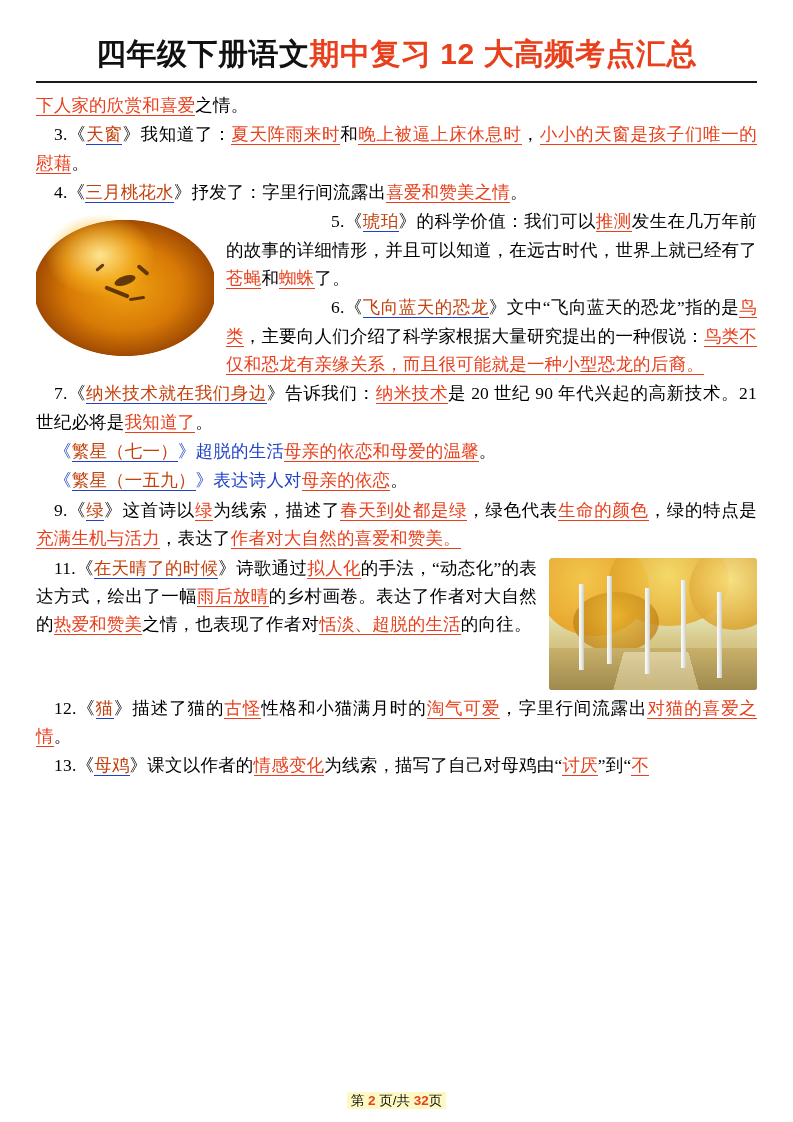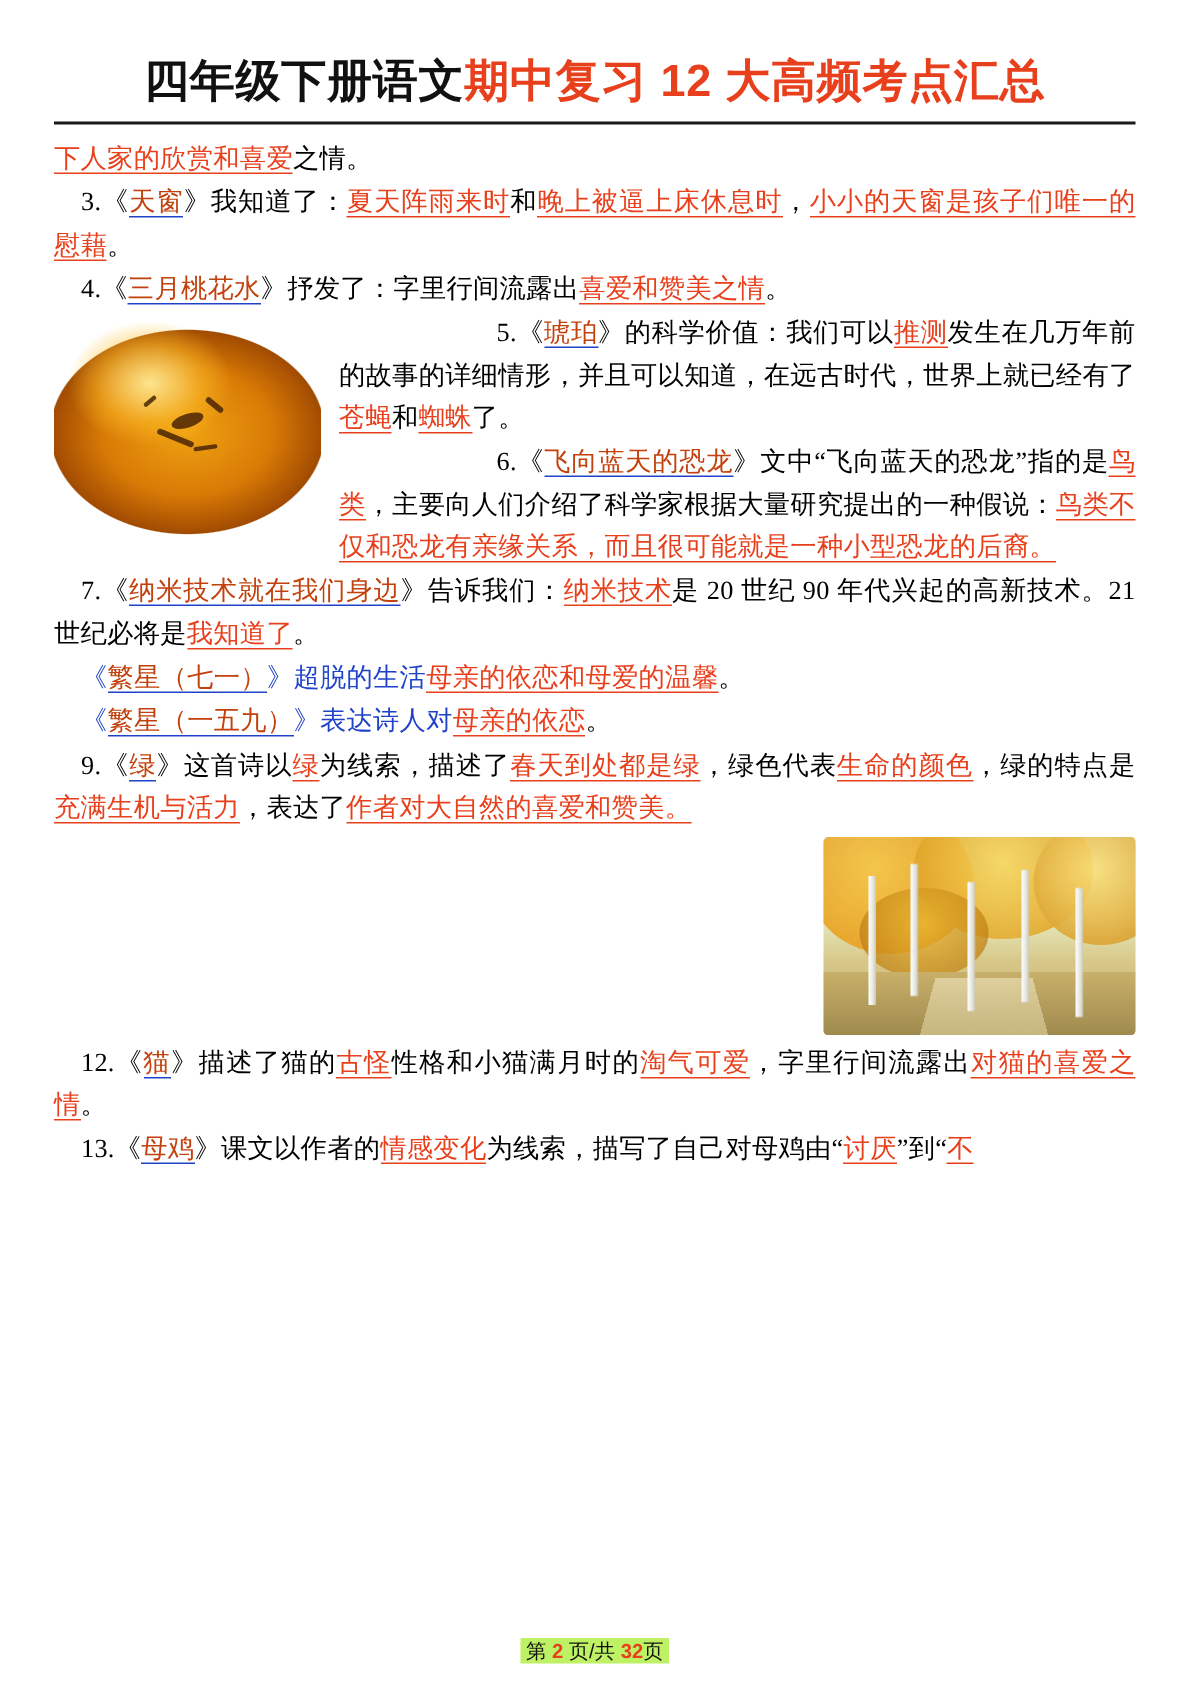--- a/index.html
+++ b/index.html
@@ -143,21 +143,21 @@
   .footer {
     position: absolute;
     left: 0;
     right: 0;
     bottom: 12px;
     text-align: center;
     font-size: 13.5px;
     font-family: "Liberation Sans", "DejaVu Sans", sans-serif;
   }
   .footer .pill {
-    background: #bef264;
+    background: #fef9c3;
     padding: 1px 4px;
     color: #111;
   }
   .footer .num {
     color: #e8401c;
     font-weight: bold;
   }
 </style>
 </head>
 <body>
@@ -209,20 +209,21 @@
       <span class="ground"></span>
       <span class="path"></span>
       <span class="trunk t1"></span>
       <span class="trunk t2"></span>
       <span class="trunk t3"></span>
       <span class="trunk t4"></span>
       <span class="trunk t5"></span>
     </div>
 
 
+    <p class="ind"><span>11.《</span><span class="u-blue">在天晴了的时候</span><span>》诗歌通过</span><span class="u-red">拟人化</span><span>的手法，“动态化”的表达方式，绘出了一幅</span><span class="u-red">雨后放晴</span><span>的乡村画卷。表达了作者对大自然的</span><span class="u-red">热爱和赞美</span><span>之情，也表现了作者对</span><span class="u-red">恬淡、超脱的生活</span><span>的向往。</span></p>
 
     <div class="clear"></div>
 
     <p class="ind"><span>12.《</span><span class="u-blue">猫</span><span>》描述了猫的</span><span class="u-red">古怪</span><span>性格和小猫满月时的</span><span class="u-red">淘气可爱</span><span>，字里行间流露出</span><span class="u-red">对猫的喜爱之情</span><span>。</span></p>
 
     <p class="ind"><span>13.《</span><span class="u-blue">母鸡</span><span>》课文以作者的</span><span class="u-red">情感变化</span><span>为线索，描写了自己对母鸡由“</span><span class="u-red">讨厌</span><span>”到“</span><span class="u-red">不</span></p>
 
   </div>
 
   <div class="footer">

